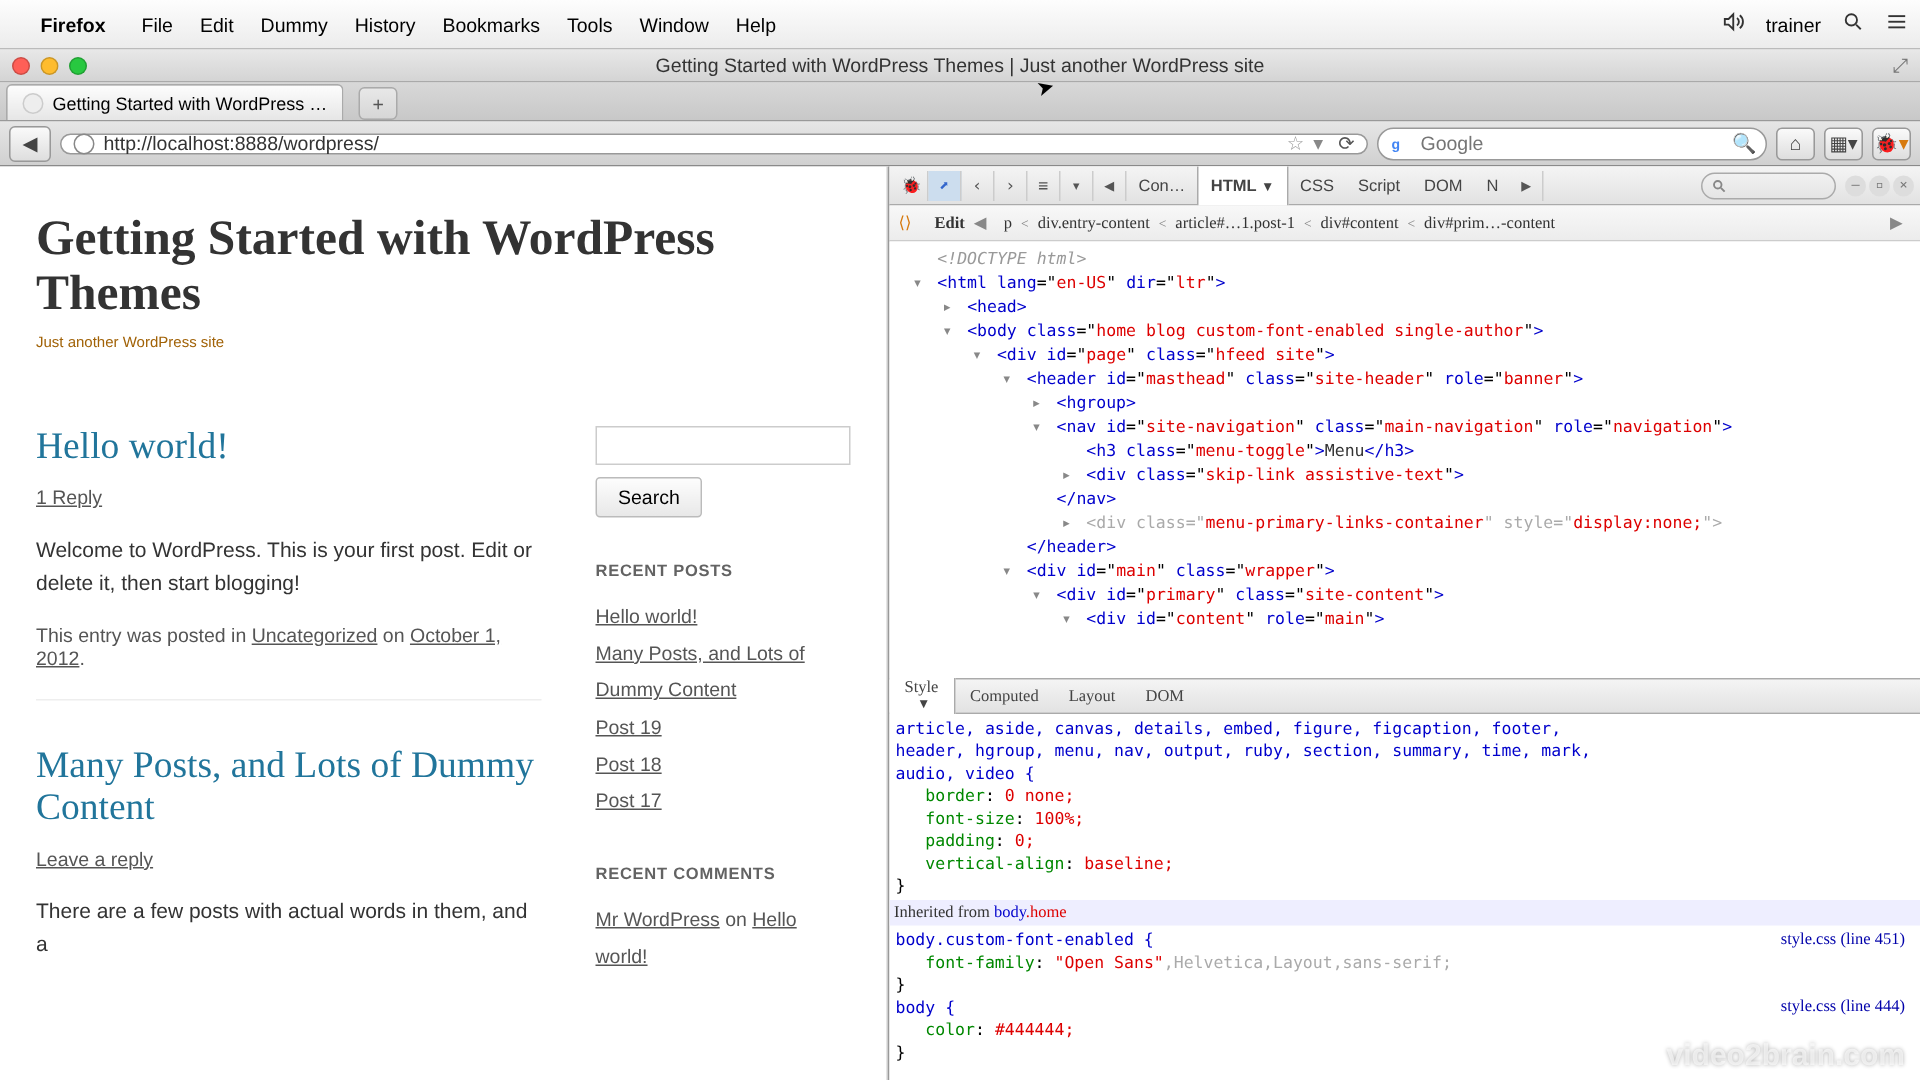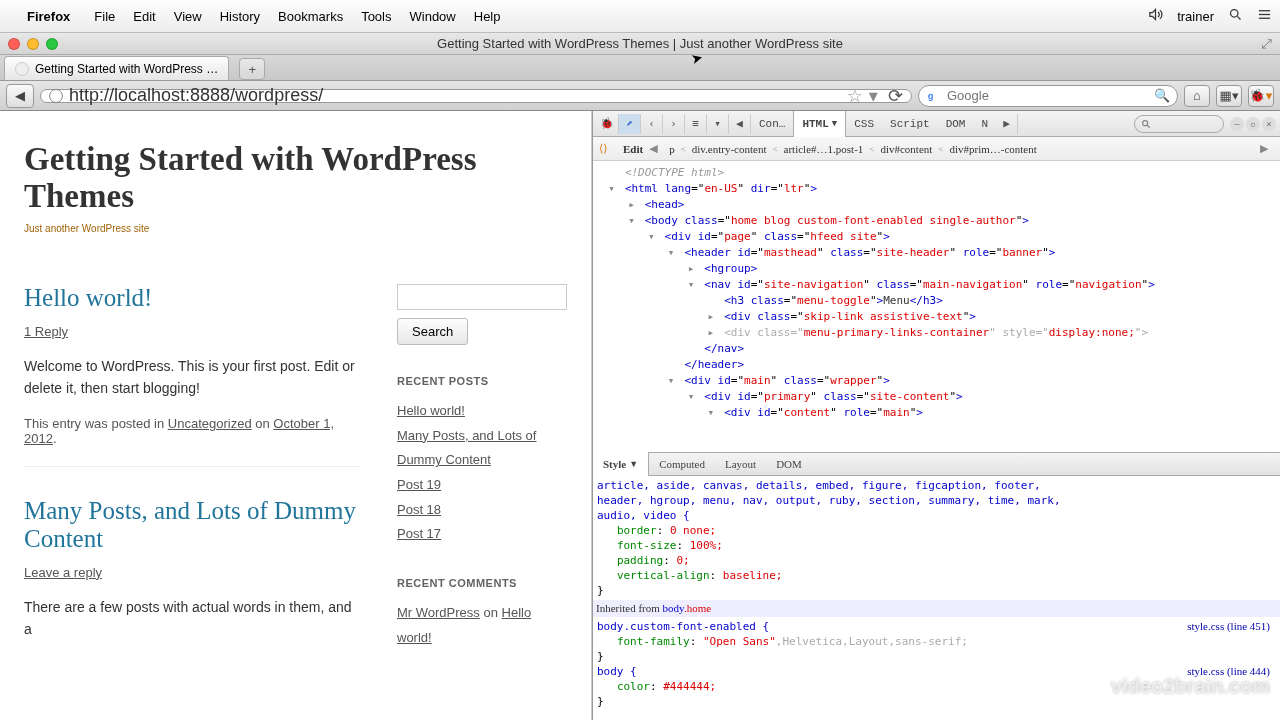--- a/index.html
+++ b/index.html
@@ -24,21 +24,21 @@
 
 .tabbar { height: 26px; background: linear-gradient(#d8d8d8, #c8c8c8); border-bottom: 1px solid #999; display: flex; align-items: flex-end; padding: 0 4px; }
 .tab { height: 24px; background: linear-gradient(#fdfdfd, #e6e6e6); border: 1px solid #aaa; border-bottom: none; border-radius: 4px 4px 0 0; padding: 0 10px; display: flex; align-items: center; gap: 6px; font-size: 12px; max-width: 230px; }
 .tab .fav { width: 14px; height: 14px; border-radius: 50%; background: #eee; border: 1px solid #ccc; flex-shrink: 0; }
 .tab .txt { white-space: nowrap; overflow: hidden; text-overflow: ellipsis; }
 .tabplus { width: 26px; height: 22px; background: linear-gradient(#e8e8e8,#d6d6d6); border: 1px solid #aaa; border-radius: 4px; margin-left: 10px; display: flex; align-items: center; justify-content: center; color: #555; }
 
 
 .urlbar { height: 30px; background: linear-gradient(#e6e6e6, #d0d0d0); border-bottom: 1px solid #8a8a8a; display: flex; align-items: center; padding: 0 6px; gap: 6px; }
 .navbtn { width: 28px; height: 24px; background: linear-gradient(#fafafa,#dedede); border: 1px solid #999; border-radius: 4px; display: flex; align-items: center; justify-content: center; color: #444; }
-.urlfield { flex: 1; height: 14px; background: #fff; border: 1px solid #999; border-radius: 11px; display: flex; align-items: center; padding: 0 8px; gap: 6px; font-size: 18px; color: #333; }
+.urlfield { flex: 1; height: 14px; background: #fff; border: 1px solid #999; border-radius: 11px; display: flex; align-items: center; padding: 0 8px; gap: 6px; font-size: 13px; color: #333; }
 .urlfield .globe { width: 14px; height: 14px; border-radius: 50%; border: 1px solid #888; flex-shrink:0; }
 .urlfield .addr { flex: 1; }
 .urlfield .star { color: #999; }
 .urlfield .reload { color: #555; margin-left: 4px; }
 .searchfield { width: 260px; height: 22px; background: #fff; border: 1px solid #999; border-radius: 11px; display: flex; align-items: center; padding: 0 6px; gap: 6px; }
 .searchfield .gicon { width: 16px; height: 16px; }
 .searchfield input { border: none; outline: none; flex: 1; font-size: 13px; color: #888; background: transparent; }
 .tbicon { width: 26px; height: 22px; background: linear-gradient(#fafafa,#dedede); border: 1px solid #999; border-radius: 4px; display: flex; align-items: center; justify-content: center; color: #444; }
 
 
@@ -60,21 +60,21 @@
 .widget { margin-top: 30px; }
 .widget h3 { font-size: 11px; font-weight: bold; color: #636363; text-transform: uppercase; letter-spacing: 0.5px; margin-bottom: 12px; }
 .widget a { display: block; font-size: 13px; color: #555; text-decoration: underline; line-height: 1.9; }
 .widget .cm { font-size: 13px; color: #555; line-height: 1.8; }
 .widget .cm a { display: inline; }
 
 
 .firebug { flex: 1; display: flex; flex-direction: column; background: #fff; border-left: 1px solid #999; font-family: Menlo, Monaco, monospace; font-size: 11px; }
 .fbtoolbar { height: 26px; background: linear-gradient(#f4f4f4,#e2e2e2); border-bottom: 1px solid #aaa; display: flex; align-items: center; padding: 0 4px; gap: 0; }
 .fbtoolbar .fbi { width: 22px; height: 20px; display: flex; align-items: center; justify-content: center; color: #555; border-right: 1px solid #ccc; }
-.fbtoolbar .fbtab { padding: 0 8px; height: 26px; display: flex; align-items: center; color: #444; cursor: default; font-family: Liberation Mono, monospace; }
+.fbtoolbar .fbtab { padding: 0 8px; height: 26px; display: flex; align-items: center; color: #444; cursor: default; font-family: Liberation Sans, sans-serif; }
 .fbtoolbar .fbtab.active { background: #fff; font-weight: bold; border-left: 1px solid #aaa; border-right: 1px solid #aaa; }
 .fbtoolbar .fbsearch { margin-left: auto; width: 90px; height: 18px; border: 1px solid #aaa; border-radius: 9px; padding: 0 6px; display: flex; align-items: center; }
 .fbtoolbar .fbsearch svg { width: 10px; height: 10px; }
 .fbtoolbar .xbtns { display: flex; gap: 2px; margin-left: 6px; }
 .fbtoolbar .xbtn { width: 14px; height: 14px; border-radius: 50%; background: #ddd; display: flex; align-items: center; justify-content: center; font-size: 9px; color: #777; }
 
 .fbcrumb { height: 24px; background: linear-gradient(#f8f8f8,#ececec); border-bottom: 1px solid #ccc; display: flex; align-items: center; padding: 0 6px; font-family: "Lucida Grande"; }
 .fbcrumb .ci { padding: 0 6px; color: #333; }
 .fbcrumb .ci.edit { font-weight: bold; }
 .fbcrumb .lt { font-size: 9px; color: #888; }
@@ -84,47 +84,47 @@
 .fbdom .ln { white-space: pre; }
 .fbdom .tw { display: inline-block; width: 10px; color: #888; cursor: pointer; }
 .c-doctype { color: #999; font-style: italic; }
 .c-tag { color: #0000cc; }
 .c-attr { color: #0000cc; }
 .c-val { color: #dd0000; }
 .c-text { color: #333; }
 
 .fbsubtab { height: 24px; background: linear-gradient(#f4f4f4,#e2e2e2); border-top: 1px solid #aaa; border-bottom: 1px solid #aaa; display: flex; align-items: center; font-family: "Lucida Grande"; }
 .fbsubtab .st { padding: 0 10px; height: 24px; display: flex; align-items: center; color: #444; }
-.fbsubtab .st.active { background: #fff; font-weight: bold; border-right: 1px solid #aaa; }
+.fbsubtab .st.active { background: #fff; font-weight: normal; border-right: 1px solid #aaa; flex-direction: column; }
 
 .fbstyle { height: 255px; overflow: auto; padding: 2px 4px; background: #fff; line-height: 15px; position: relative; }
 .fbstyle .sel { color: #0000cc; }
 .fbstyle .prop { color: #008800; }
 .fbstyle .pval { color: #dd0000; }
 .fbstyle .src { position: absolute; right: 6px; color: #0000aa; font-family: Liberation Serif, serif; }
 .fbstyle .inh { background: #eef; padding: 1px 3px; margin: 2px -4px; font-family: "Lucida Grande"; color: #333; }
 .fbstyle .inh b { color: #0000cc; font-weight: normal; }
 .fbstyle .inh i { color: #dd0000; font-style: normal; }
 .grey { color: #aaa; }
 
 
-.wm { position: absolute; right: 10px; bottom: 22px; font-family: Arial; font-weight: bold; font-size: 20px; color: rgba(255,255,255,0.6); text-shadow: 0 0 3px rgba(0,0,0,0.3); pointer-events: none; }
+.wm { position: absolute; right: 10px; bottom: 4px; font-family: Arial; font-weight: bold; font-size: 20px; color: rgba(255,255,255,0.6); text-shadow: 0 0 3px rgba(0,0,0,0.3); pointer-events: none; }
 
 
 .cur { position: absolute; left: 691px; top: 50px; font-size: 14px; color: #000; transform: rotate(-15deg); pointer-events: none; }
 </style>
 </head>
 <body>
 
 <div class="menubar">
   <span class="apple"></span>
   <span class="app mi">Firefox</span>
   <span class="mi">File</span>
   <span class="mi">Edit</span>
-  <span class="mi">View</span>
+  <span class="mi">Dummy</span>
   <span class="mi">History</span>
   <span class="mi">Bookmarks</span>
   <span class="mi">Tools</span>
   <span class="mi">Window</span>
   <span class="mi">Help</span>
   <div class="right">
     <span><svg viewBox="0 0 24 24" fill="none" stroke="#333" stroke-width="2">
           <path d="M3 9v6h4l5 5V4L7 9H3z"></path>
           <path d="M16 8a5 5 0 010 8M19 5a9 9 0 010 14"></path>
         </svg></span>
@@ -271,22 +271,22 @@
         <div class="ln">  <span class="tw"> </span> <span class="c-doctype">&lt;!DOCTYPE html&gt;</span></div>
         <div class="ln">  <span class="tw">▾</span> <span class="c-tag">&lt;html</span> <span class="c-attr">lang</span>="<span class="c-val">en-US</span>" <span class="c-attr">dir</span>="<span class="c-val">ltr</span>"<span class="c-tag">&gt;</span></div>
         <div class="ln">     <span class="tw">▸</span> <span class="c-tag">&lt;head&gt;</span></div>
         <div class="ln">     <span class="tw">▾</span> <span class="c-tag">&lt;body</span> <span class="c-attr">class</span>="<span class="c-val">home blog custom-font-enabled single-author</span>"<span class="c-tag">&gt;</span></div>
         <div class="ln">        <span class="tw">▾</span> <span class="c-tag">&lt;div</span> <span class="c-attr">id</span>="<span class="c-val">page</span>" <span class="c-attr">class</span>="<span class="c-val">hfeed site</span>"<span class="c-tag">&gt;</span></div>
         <div class="ln">           <span class="tw">▾</span> <span class="c-tag">&lt;header</span> <span class="c-attr">id</span>="<span class="c-val">masthead</span>" <span class="c-attr">class</span>="<span class="c-val">site-header</span>" <span class="c-attr">role</span>="<span class="c-val">banner</span>"<span class="c-tag">&gt;</span></div>
         <div class="ln">              <span class="tw">▸</span> <span class="c-tag">&lt;hgroup&gt;</span></div>
         <div class="ln">              <span class="tw">▾</span> <span class="c-tag">&lt;nav</span> <span class="c-attr">id</span>="<span class="c-val">site-navigation</span>" <span class="c-attr">class</span>="<span class="c-val">main-navigation</span>" <span class="c-attr">role</span>="<span class="c-val">navigation</span>"<span class="c-tag">&gt;</span></div>
         <div class="ln">                 <span class="tw"> </span> <span class="c-tag">&lt;h3</span> <span class="c-attr">class</span>="<span class="c-val">menu-toggle</span>"<span class="c-tag">&gt;</span><span class="c-text">Menu</span><span class="c-tag">&lt;/h3&gt;</span></div>
         <div class="ln">                 <span class="tw">▸</span> <span class="c-tag">&lt;div</span> <span class="c-attr">class</span>="<span class="c-val">skip-link assistive-text</span>"<span class="c-tag">&gt;</span></div>
+        <div class="ln">              <span class="tw"> </span> <span class="c-tag">&lt;/nav&gt;</span></div>
         <div class="ln">                 <span class="tw">▸</span> <span class="grey">&lt;div class="</span><span class="c-val">menu-primary-links-container</span><span class="grey">" style="</span><span class="c-val">display:none;</span><span class="grey">"&gt;</span></div>
-        <div class="ln">              <span class="tw"> </span> <span class="c-tag">&lt;/nav&gt;</span></div>
         <div class="ln">           <span class="tw"> </span> <span class="c-tag">&lt;/header&gt;</span></div>
         <div class="ln">           <span class="tw">▾</span> <span class="c-tag">&lt;div</span> <span class="c-attr">id</span>="<span class="c-val">main</span>" <span class="c-attr">class</span>="<span class="c-val">wrapper</span>"<span class="c-tag">&gt;</span></div>
         <div class="ln">              <span class="tw">▾</span> <span class="c-tag">&lt;div</span> <span class="c-attr">id</span>="<span class="c-val">primary</span>" <span class="c-attr">class</span>="<span class="c-val">site-content</span>"<span class="c-tag">&gt;</span></div>
         <div class="ln">                 <span class="tw">▾</span> <span class="c-tag">&lt;div</span> <span class="c-attr">id</span>="<span class="c-val">content</span>" <span class="c-attr">role</span>="<span class="c-val">main</span>"<span class="c-tag">&gt;</span></div>
       </div>
     <div class="fbsubtab">
       <span class="st active">
           <span>Style</span> 
           <span style="font-size:9px;margin-left:3px">▼</span>
         </span>

